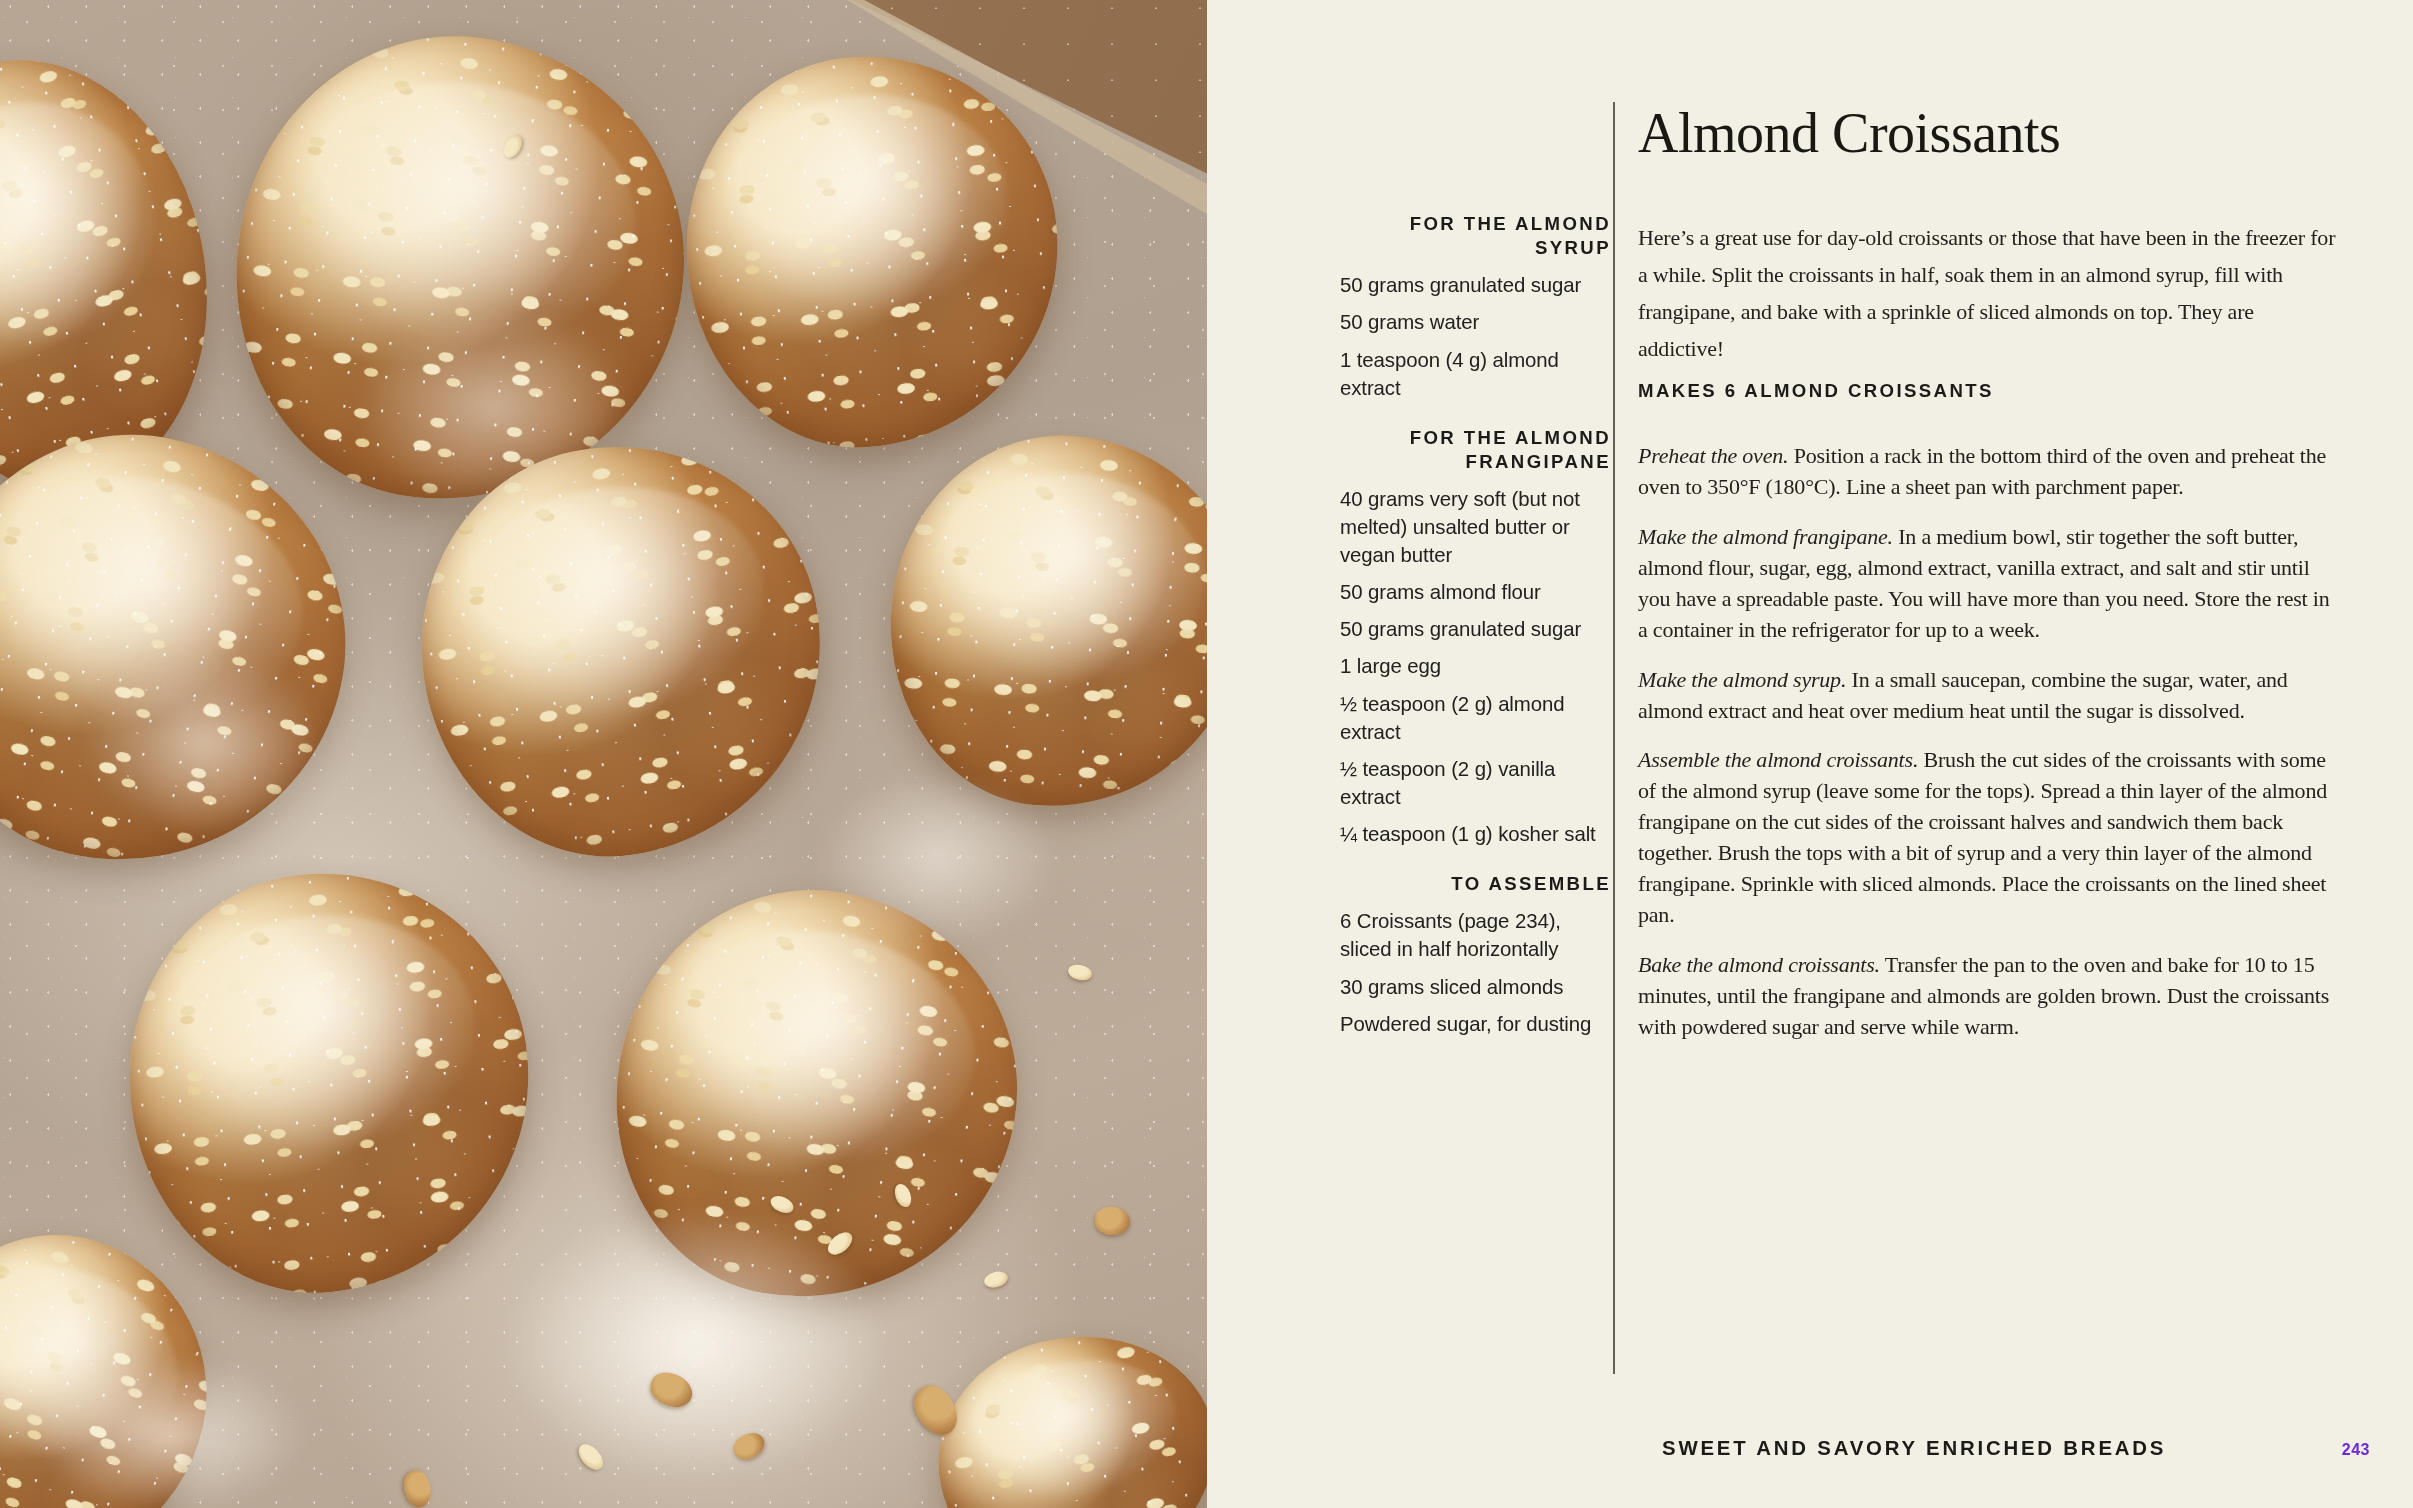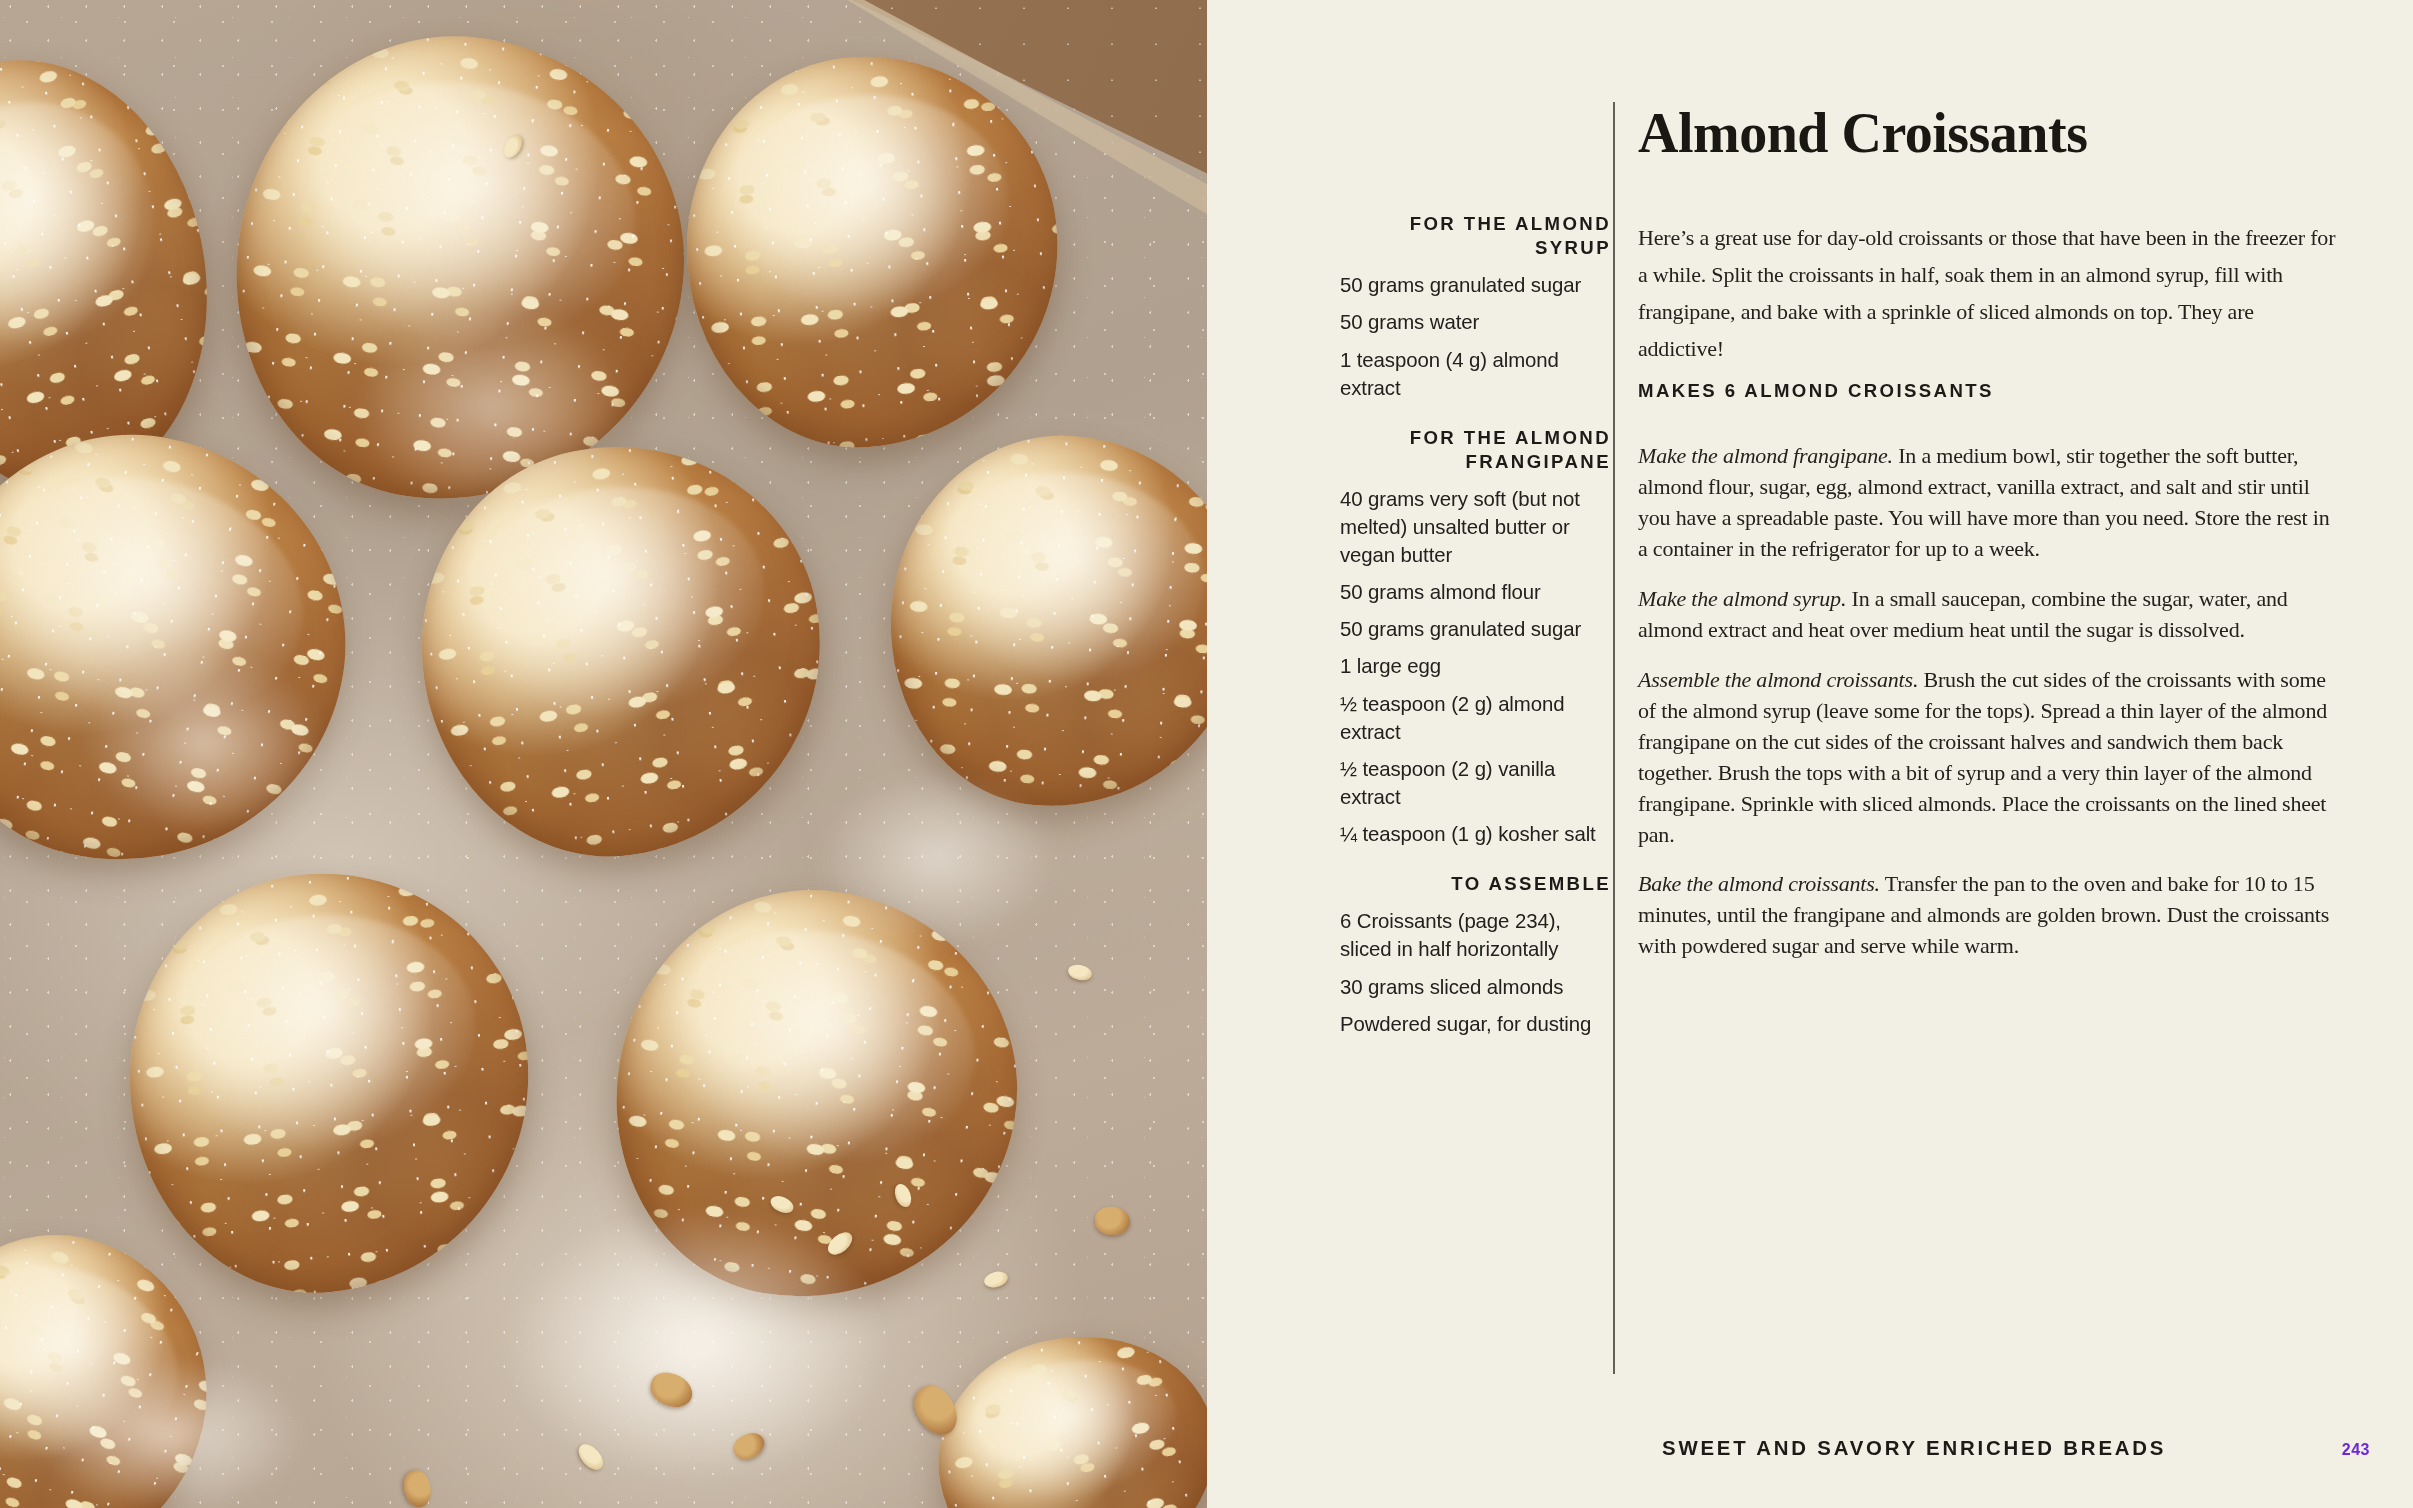--- a/index.html
+++ b/index.html
@@ -106,21 +106,21 @@
 
   .ingredients{position:absolute;left:133px;top:212px;width:271px;
     font-family:"Liberation Sans", sans-serif;font-size:20.4px;line-height:28px;
     letter-spacing:-0.1px;color:#22211d;}
   .ing-section{margin-bottom:24px;}
   .ing-title{font-weight:bold;font-size:18.6px;line-height:24px;letter-spacing:2.4px;
     color:#1c1b17;margin:0 0 11px 0;text-align:right;}
   .ing-item{margin:0 0 9.3px 0;}
 
   .main{position:absolute;left:431px;top:0;width:702px;}
-  .title{font-family:"Liberation Serif", serif;font-weight:bold;font-size:56px;
+  .title{font-family:"Liberation Serif", serif;font-weight:normal;font-size:56px;
     line-height:1.05;letter-spacing:-0.5px;color:#191813;margin:104px 0 56px 0;}
   .intro{font-size:22px;line-height:37px;letter-spacing:-0.2px;margin:0 0 15px 0;}
   .yield{font-family:"Liberation Sans", sans-serif;font-weight:bold;font-size:18.6px;
     line-height:18.6px;letter-spacing:2.4px;color:#1c1b17;margin:0 0 40px 0;}
   .step{font-size:22px;line-height:31px;letter-spacing:-0.2px;margin:0 0 18.6px 0;}
   .step .lead{font-style:italic;}
 
   .pfooter{position:absolute;left:431px;right:43px;top:1437px;display:flex;
     justify-content:space-between;align-items:baseline;
     font-family:"Liberation Sans", sans-serif;margin-left:24px;}
@@ -199,20 +199,21 @@
       </section>
     </aside>
 
     <main class="main">
       <h1 class="title">Almond Croissants</h1>
 
       <p class="intro">Here’s a great use for day-old croissants or those that have been in the freezer for a while. Split the croissants in half, soak them in an almond syrup, fill with frangipane, and bake with a sprinkle of sliced almonds on top. They are addictive!</p>
 
       <p class="yield">MAKES 6 ALMOND CROISSANTS</p>
 
+      <p class="step"><span class="lead">Preheat the oven.</span> <span>Position a rack in the bottom third of the oven and preheat the oven to 350°F (180°C). Line a sheet pan with parchment paper.</span></p>
 
       <p class="step"><span class="lead">Make the almond frangipane.</span> <span>In a medium bowl, stir together the soft butter, almond flour, sugar, egg, almond extract, vanilla extract, and salt and stir until you have a spreadable paste. You will have more than you need. Store the rest in a container in the refrigerator for up to a week.</span></p>
 
       <p class="step"><span class="lead">Make the almond syrup.</span> <span>In a small saucepan, combine the sugar, water, and almond extract and heat over medium heat until the sugar is dissolved.</span></p>
 
       <p class="step"><span class="lead">Assemble the almond croissants.</span> <span>Brush the cut sides of the croissants with some of the almond syrup (leave some for the tops). Spread a thin layer of the almond frangipane on the cut sides of the croissant halves and sandwich them back together. Brush the tops with a bit of syrup and a very thin layer of the almond frangipane. Sprinkle with sliced almonds. Place the croissants on the lined sheet pan.</span></p>
 
       <p class="step"><span class="lead">Bake the almond croissants.</span> <span>Transfer the pan to the oven and bake for 10 to 15 minutes, until the frangipane and almonds are golden brown. Dust the croissants with powdered sugar and serve while warm.</span></p>
     </main>
 

